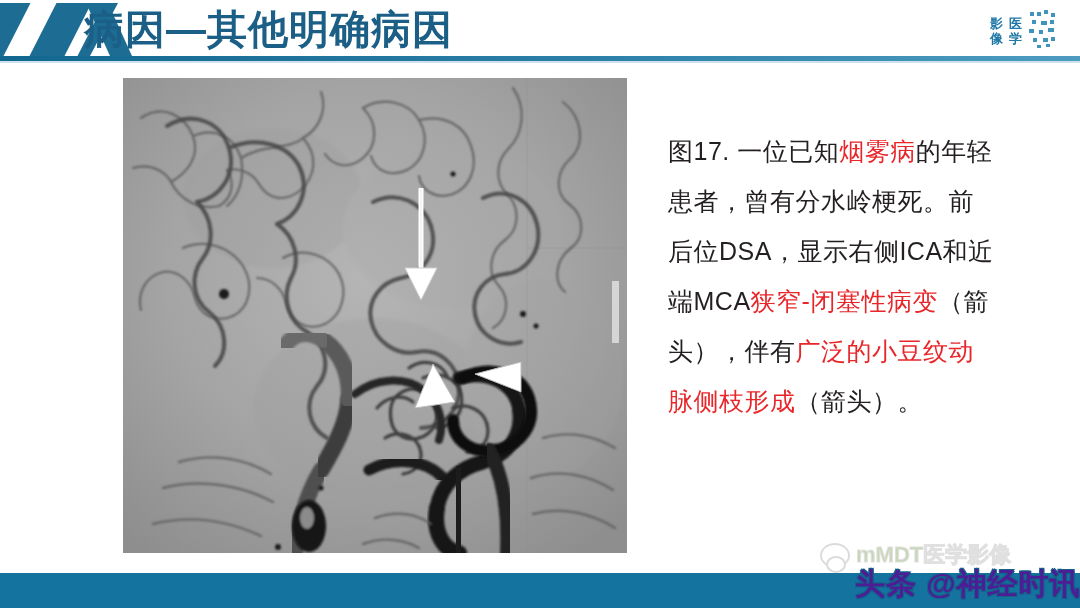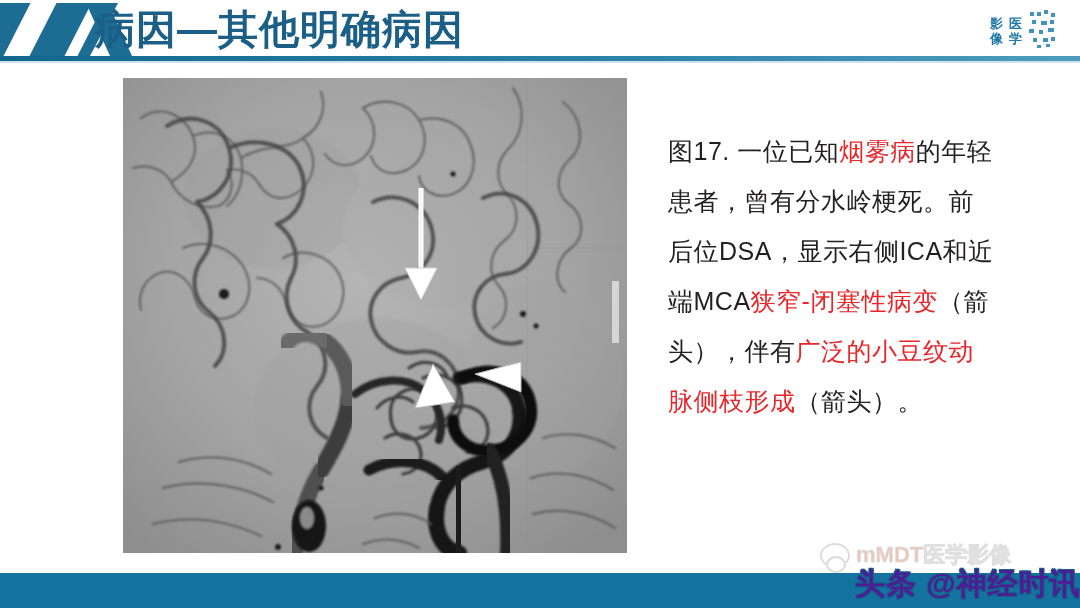--- a/index.html
+++ b/index.html
@@ -18,21 +18,21 @@
              background:#1c6c93;
              clip-path:polygon(0 0,118px 0,90px 53px,0 53px);}
   .hdr-slash-a{position:absolute;left:17px;top:3px;width:26px;height:53px;
              background:#ffffff;
              transform:skewX(-27deg);}
   .hdr-slash-b{position:absolute;left:78px;top:3px;width:13px;height:53px;
              background:#ffffff;transform:skewX(-27deg);}
   .hdr-chev{position:absolute;left:86px;top:3px;width:46px;height:53px;
              background:#1c6c93;
              clip-path:polygon(0 0,22px 0,46px 53px,24px 53px);}
-  .hdr-title{position:absolute;left:95px;top:3px;height:53px;
+  .hdr-title{position:absolute;left:84px;top:3px;height:53px;
              display:flex;align-items:center;
              font-size:40px;font-weight:bold;color:#1b5f86;
              letter-spacing:1px;white-space:nowrap;}
   .hdr-rule{position:absolute;left:0;top:56px;width:1080px;height:5px;
             background:linear-gradient(90deg,#12678f 0%,#2c80a8 55%,#4d9cc0 100%);}
   .hdr-rule2{position:absolute;left:0;top:61px;width:1080px;height:2px;
             background:#cfe2ec;}
 
   
   .logo{position:absolute;right:22px;top:6px;width:212px;height:48px;}
@@ -72,21 +72,21 @@
           font-family:"Liberation Serif","DejaVu Serif",serif;}
 
   
   .wm-wechat{position:absolute;left:820px;top:538px;width:250px;height:34px;
           opacity:.30;display:flex;align-items:center;gap:6px;}
   .wm-wechat .wm-bubble{width:26px;height:21px;border:2px solid #8a8a8a;
           border-radius:50%;position:relative;flex:0 0 auto;}
   .wm-wechat .wm-bubble::after{content:"";position:absolute;left:4px;top:11px;
           width:16px;height:13px;border:2px solid #8a8a8a;border-radius:50%;
           background:#ffffff;}
-  .wm-wechat .wm-label{font-size:22px;color:#c2410c;
+  .wm-wechat .wm-label{font-size:22px;color:#4d7c0f;
           -webkit-text-stroke:1px #9a9a9a;white-space:nowrap;font-weight:bold;}
   .wm-toutiao{position:absolute;left:855px;top:564px;width:225px;height:40px;
           display:flex;align-items:center;}
   .wm-toutiao .tt{font-size:30px;font-weight:bold;color:#4c1d95;
           white-space:nowrap;letter-spacing:1px;
           text-shadow:-1px -1px 0 #15618a,1px -1px 0 #15618a,
                       -1px 1px 0 #15618a,1px 1px 0 #15618a;}
 </style>
 </head>
 <body>

